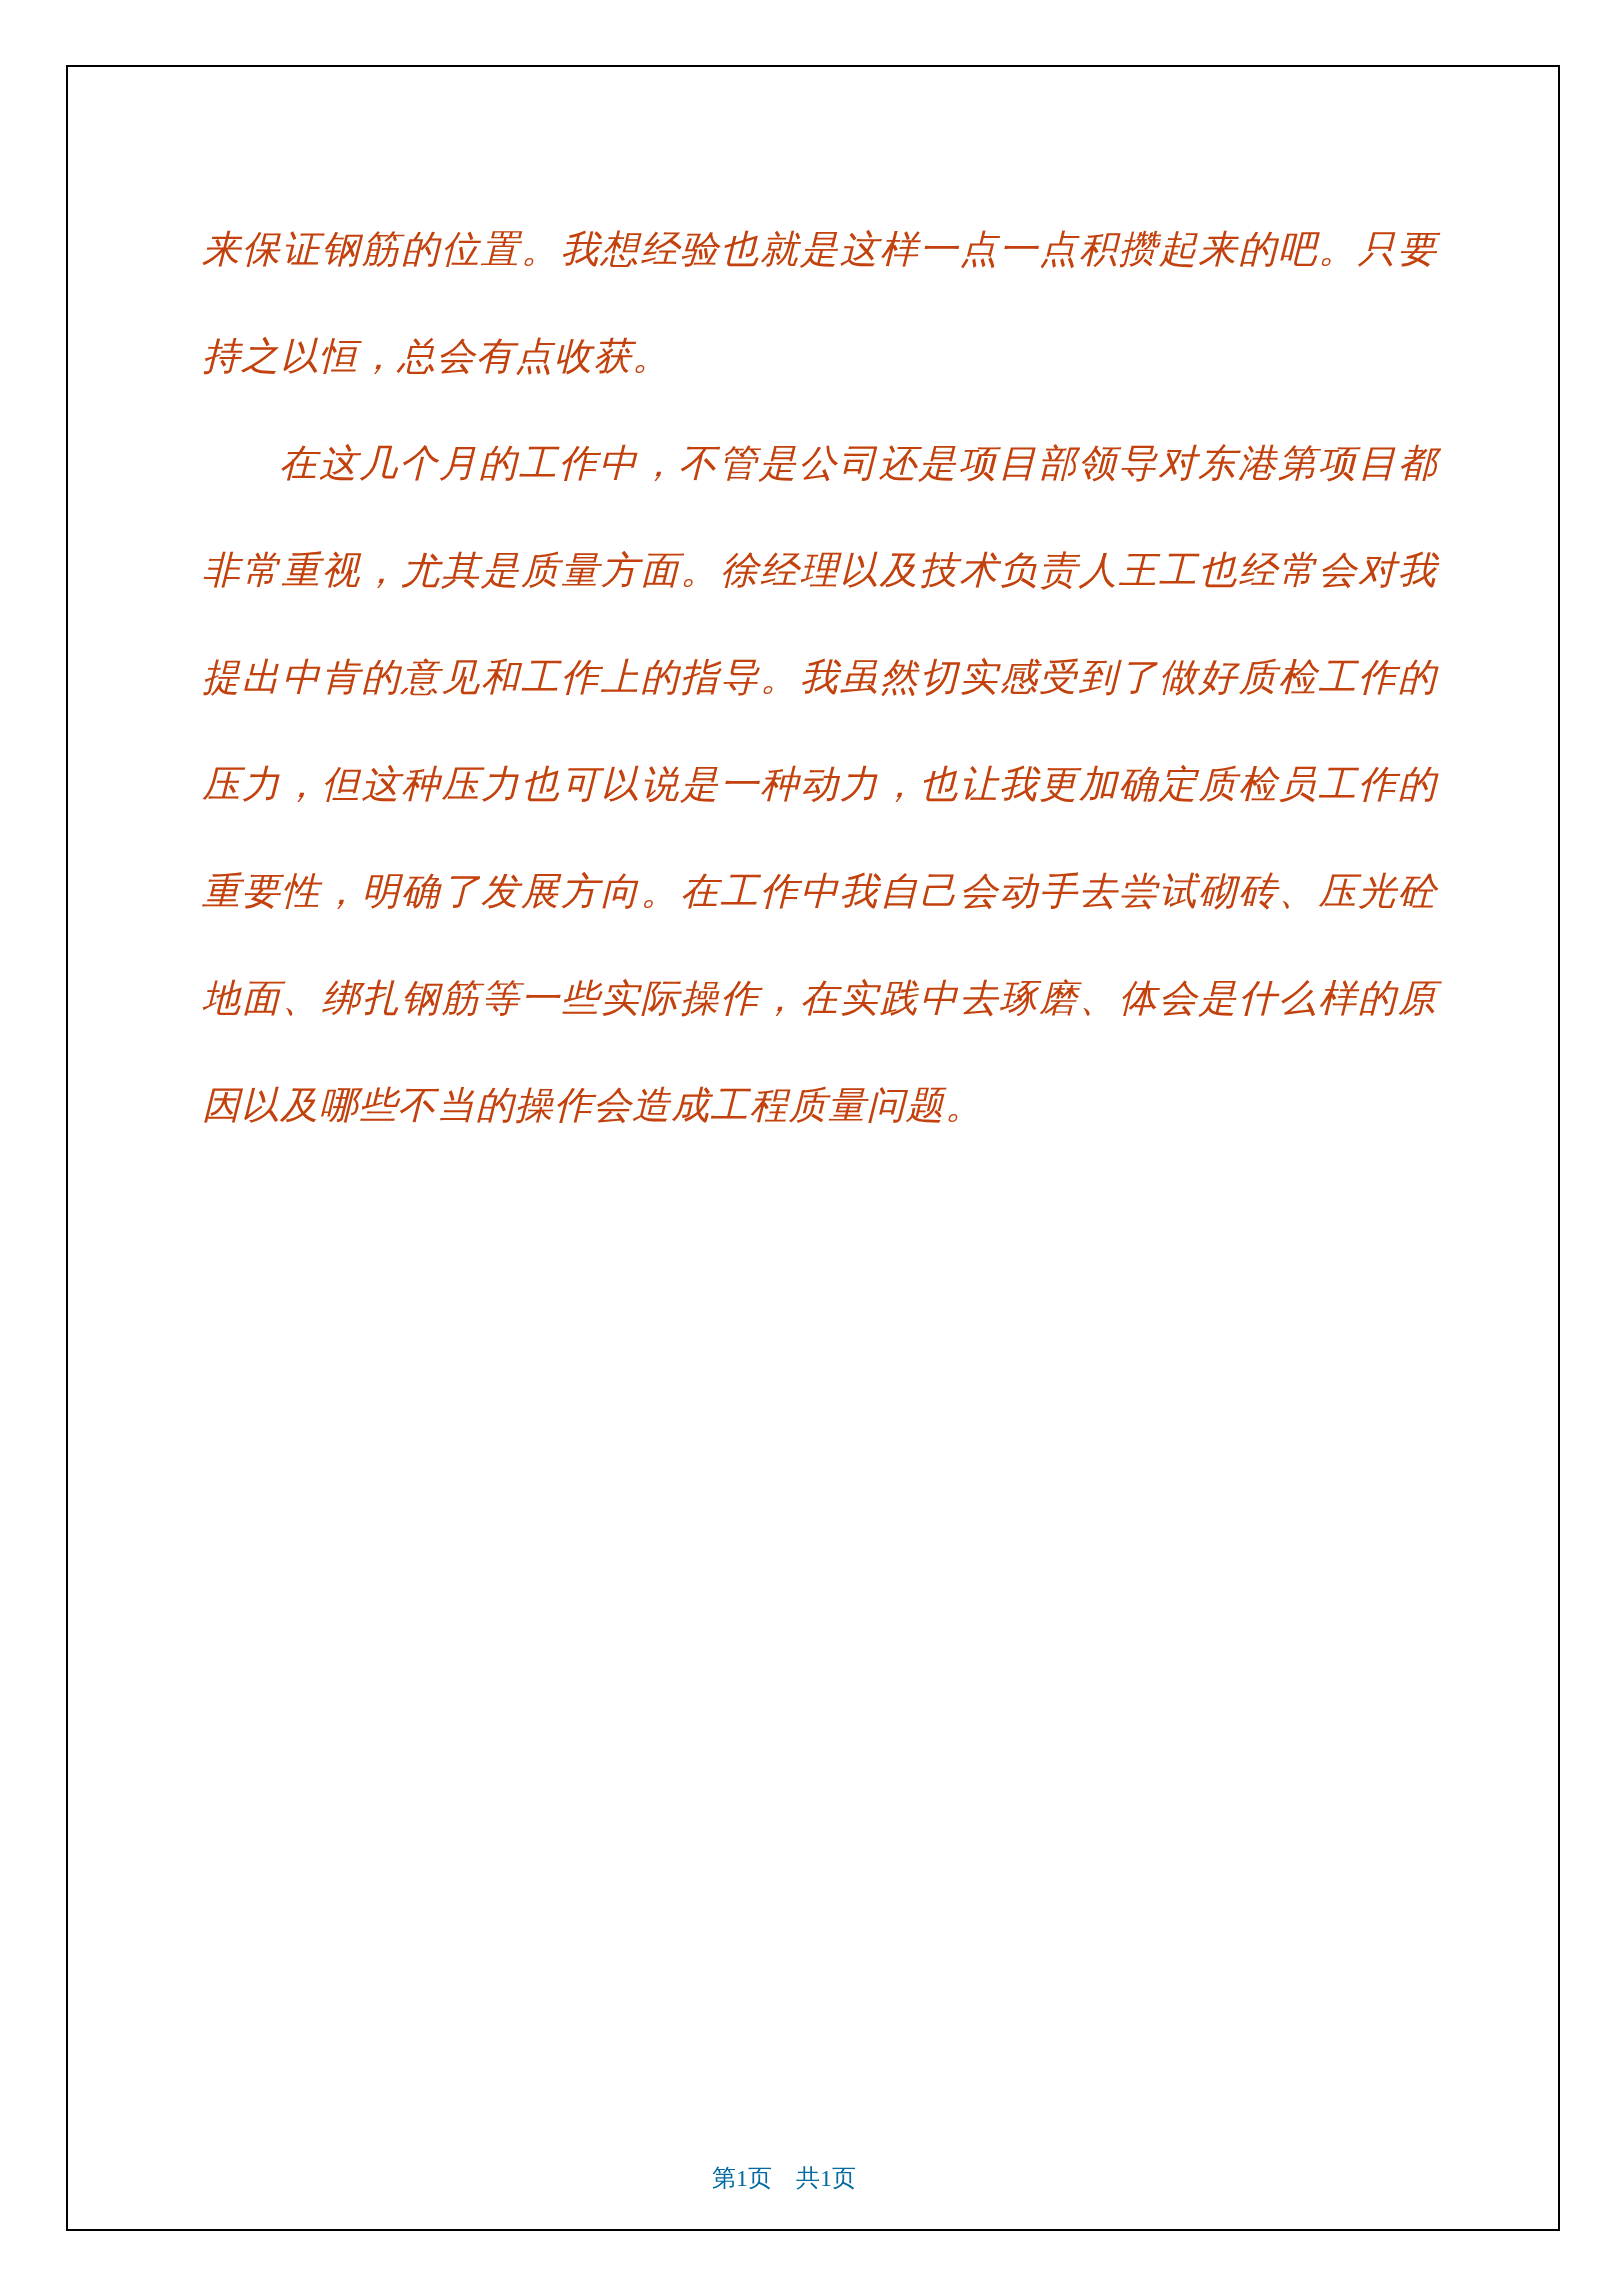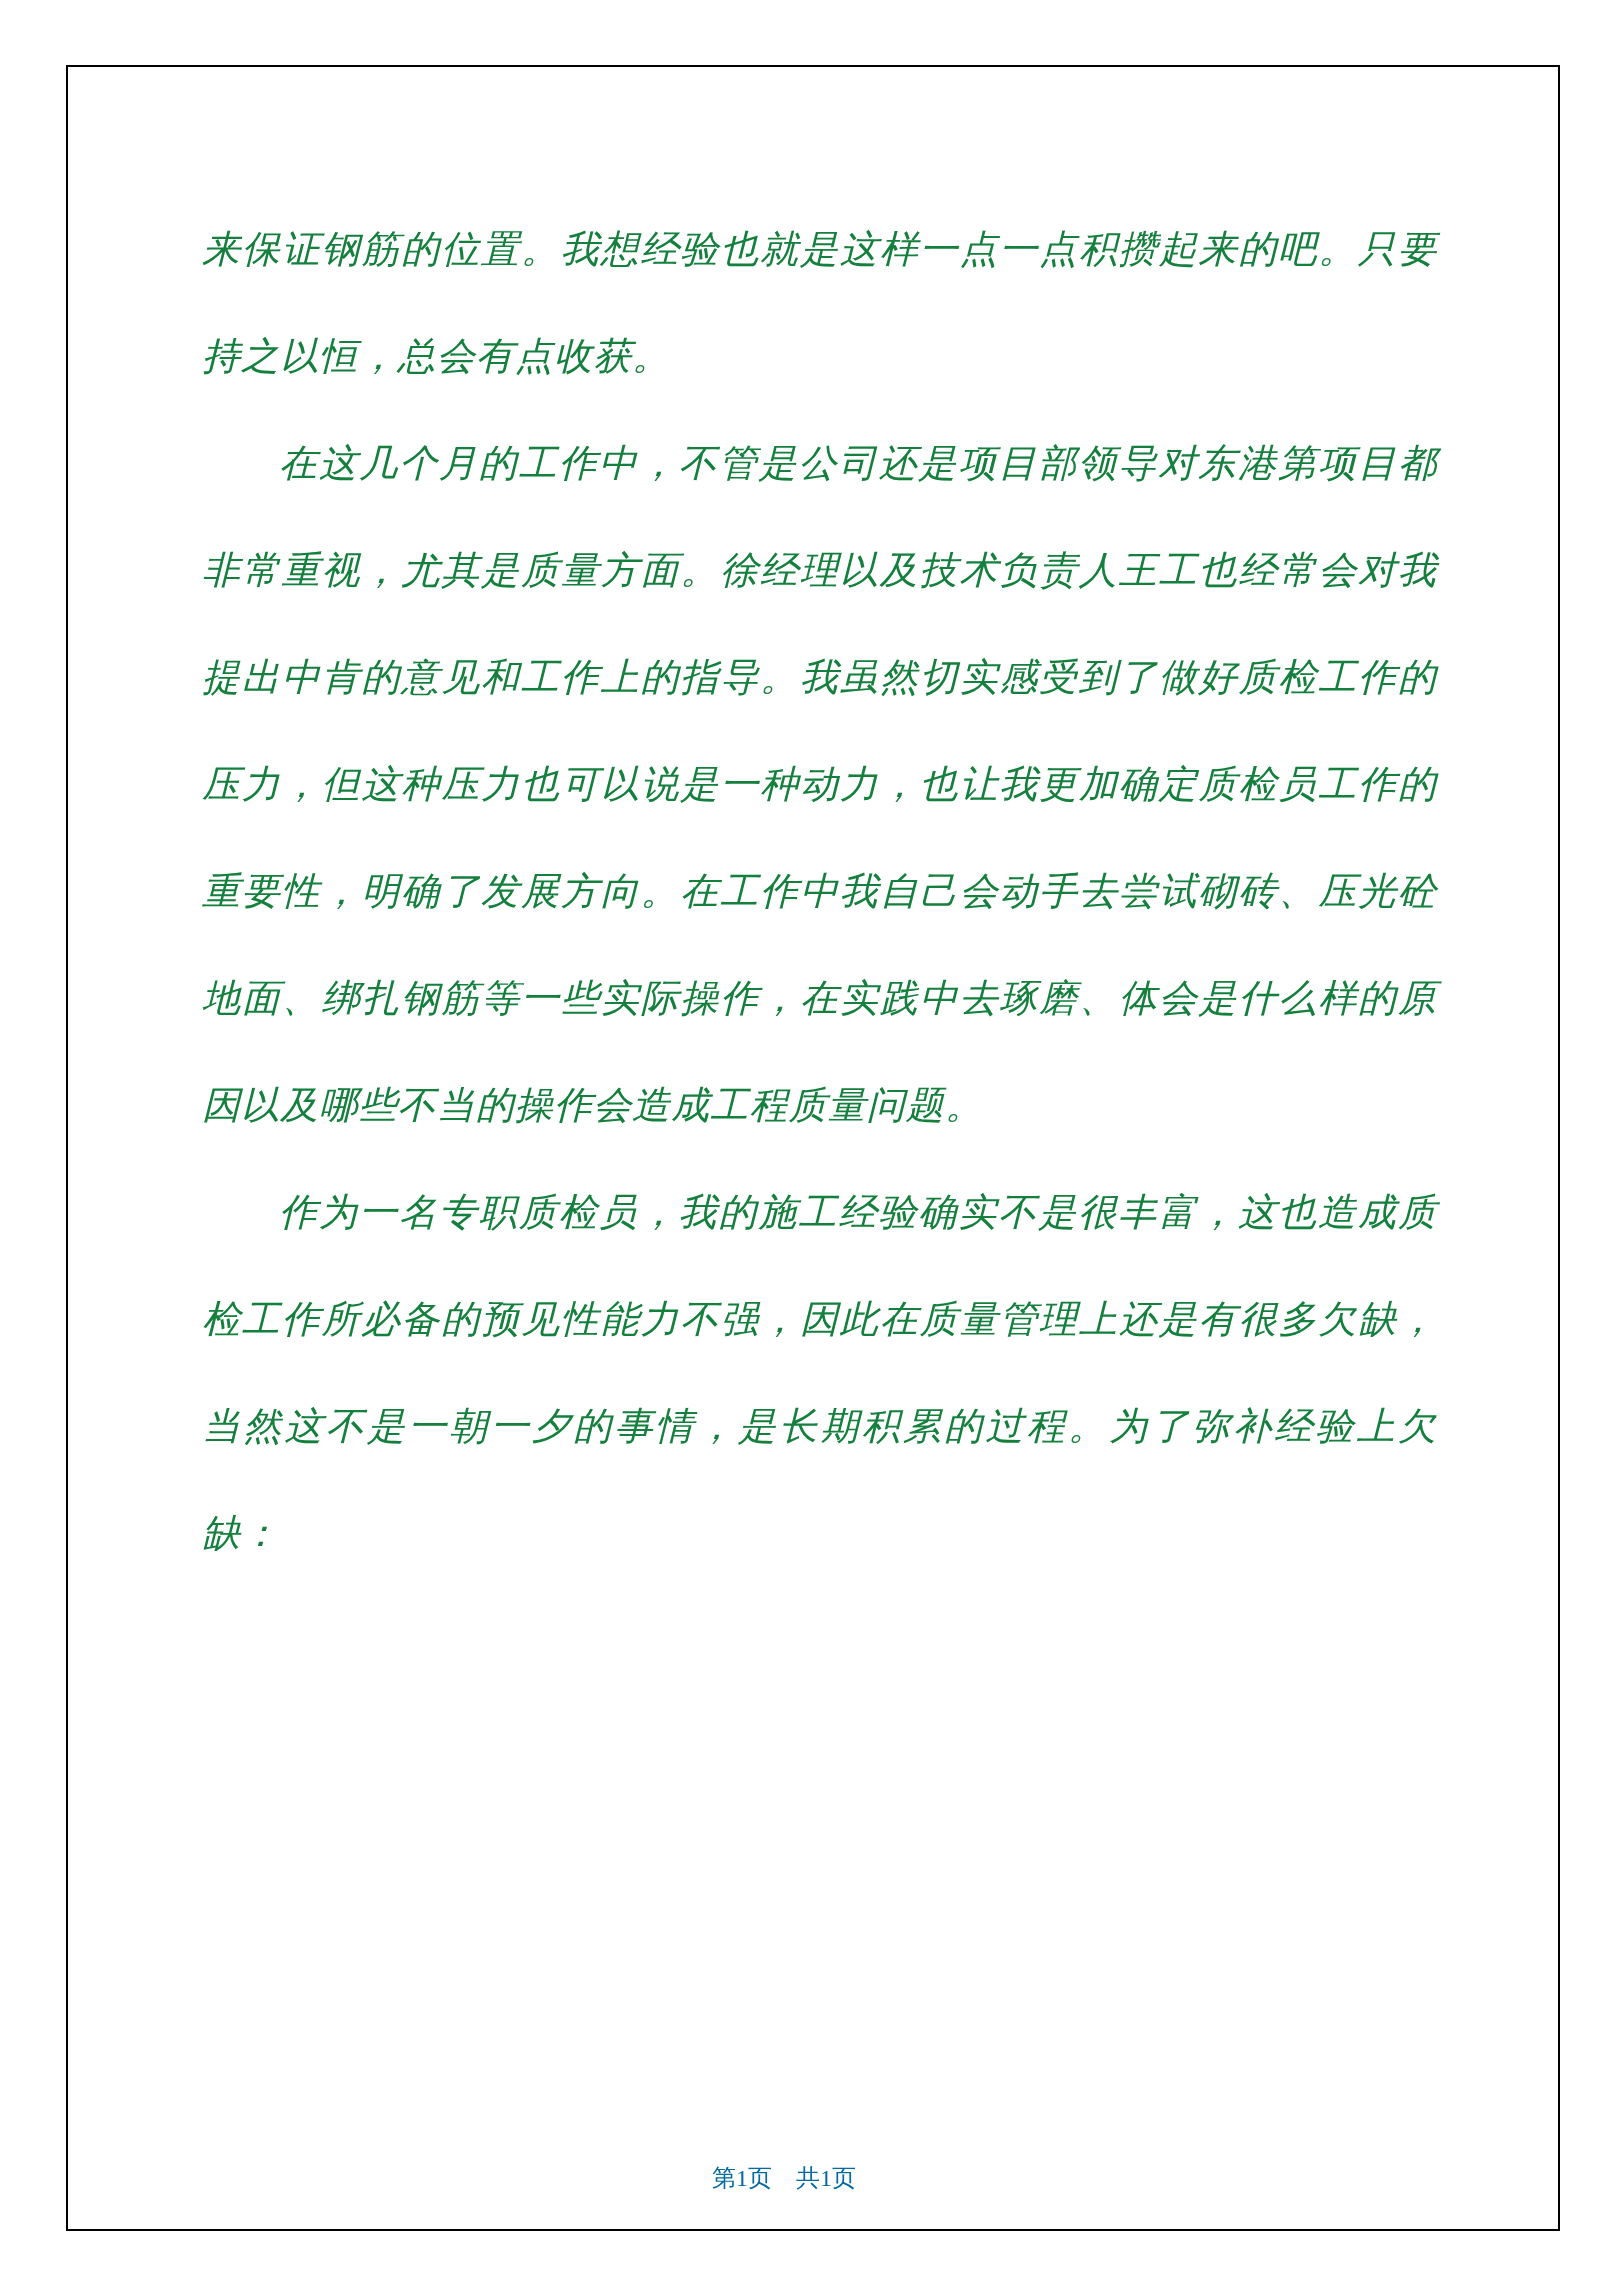--- a/index.html
+++ b/index.html
@@ -29,21 +29,21 @@
     position: absolute;
     left: 202px;
     top: 196px;
     width: 1235px;
     font-size: 38px;
     line-height: 107px;
     font-style: italic;
     text-align: justify;
     text-justify: inter-ideograph;
     letter-spacing: 1.1px;
-    color: #15803d;
+    color: #c2410c;
   }
   .document-body p {
     margin: 0;
     padding: 0;
     text-indent: 77px; 
   }
   .document-body p.no-indent {
     text-indent: 0;
   }
   .page-footer {
@@ -59,20 +59,19 @@
 </style>
 </head>
 <body>
 
 <div class="page">
   <div class="page-frame"></div>
 
   <div class="document-body">
     <p class="no-indent">来保证钢筋的位置。我想经验也就是这样一点一点积攒起来的吧。只要持之以恒，总会有点收获。</p>
     <p>在这几个月的工作中，不管是公司还是项目部领导对东港第项目都非常重视，尤其是质量方面。徐经理以及技术负责人王工也经常会对我提出中肯的意见和工作上的指导。我虽然切实感受到了做好质检工作的压力，但这种压力也可以说是一种动力，也让我更加确定质检员工作的重要性，明确了发展方向。在工作中我自己会动手去尝试砌砖、压光砼地面、绑扎钢筋等一些实际操作，在实践中去琢磨、体会是什么样的原因以及哪些不当的操作会造成工程质量问题。</p>
-    <p>作为一名专职质检员，我的施工经验确实不是很丰富，这也造成质检工作所必备的预见性能力不强，因此在质量管理上还是有很多欠缺，当然这不是一朝一夕的事情，是长期积累的过程。为了弥补经验上欠缺：</p>
   </div>
 
   <div class="page-footer">
     <span>第1页　共1页</span>
   </div>
 </div>
 
 
 </body></html>

